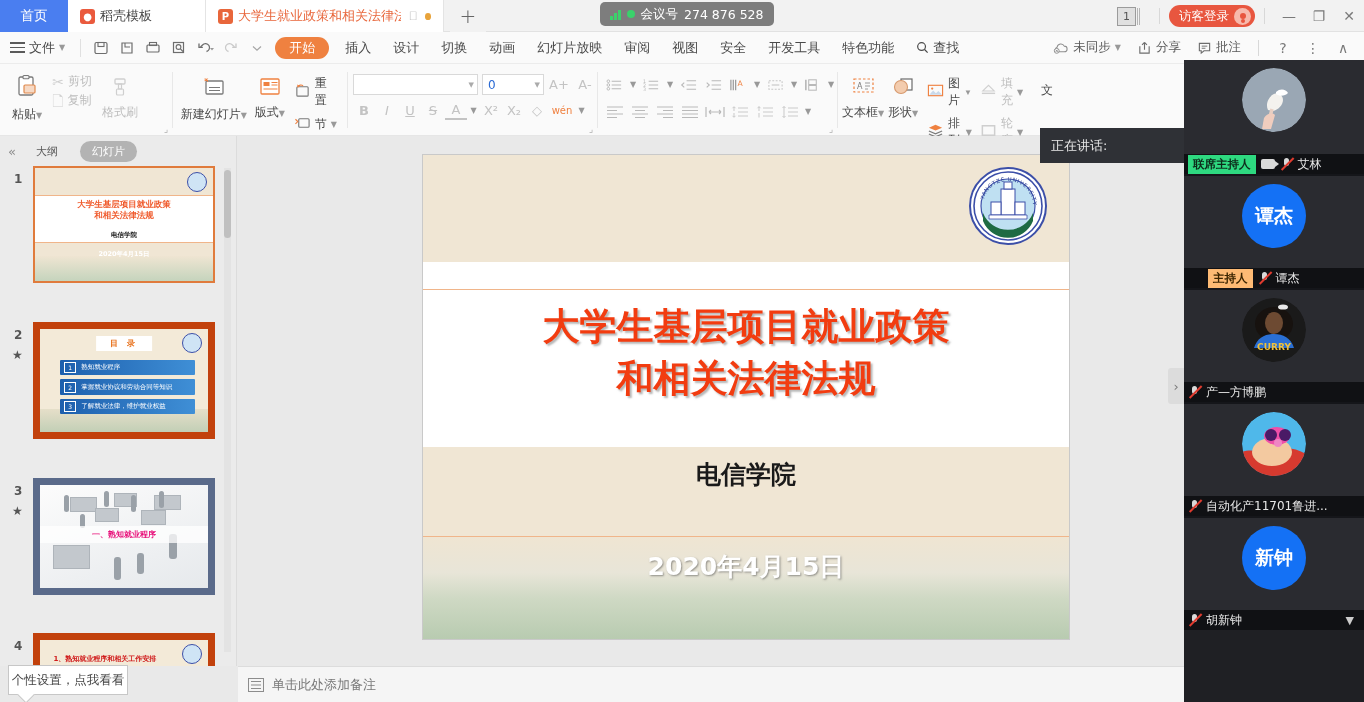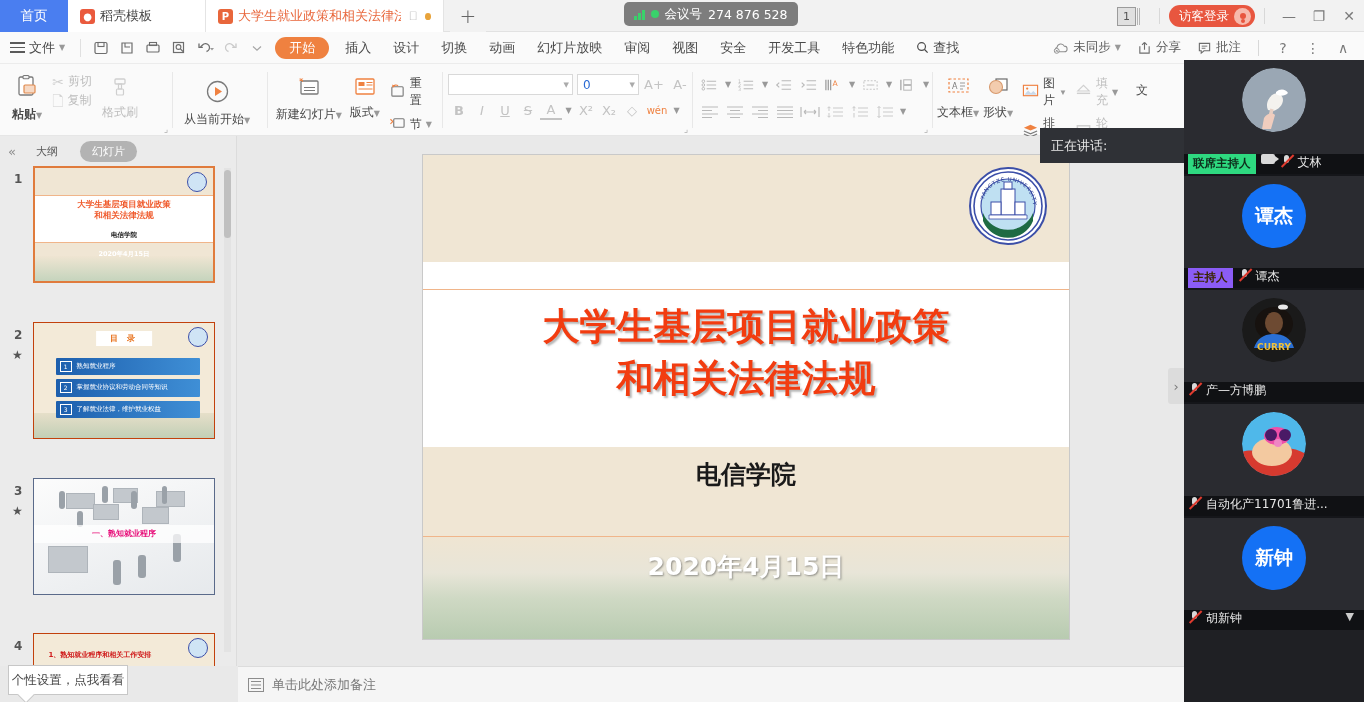--- a/index.html
+++ b/index.html
@@ -36,21 +36,21 @@
   .ico-ppt { background: #e8663b; }
   .tab-lbl { white-space: nowrap; overflow: hidden; }
   .tab-mini { margin-left: 4px; color: #aaa; font-size: 12px; }
   .tab-dot { width: 7px; height: 7px; border-radius: 50%; background: #e8a33b; margin-left: 3px; }
   .tab-plus { position: absolute; left: 450px; top: 0; width: 36px; height: 32px;
      display:flex; align-items:center; justify-content:center;
      font-size: 20px; color: #666; font-weight: 300; background:#f2f2f2;}
 
   
   .meet-pill {
-    position: absolute; top: 2px; left: 624px;
+    position: absolute; top: 2px; left: 600px;
     height: 24px; border-radius: 5px; background: #7d7d7d;
     color: #fff; font-size: 12.5px; display:flex; align-items:center;
     gap: 6px; padding: 0 10px;
   }
   .bars { display: inline-flex; align-items: flex-end; gap: 1.5px; height: 11px; }
   .bars i { width: 2.5px; background: #3ad16b; display:block; }
   .bars i:nth-child(1){height:4px}.bars i:nth-child(2){height:7px}.bars i:nth-child(3){height:10px}
   .grn-dot { width:8px;height:8px;border-radius:50%;background:#3ad16b; }
 
   
@@ -136,21 +136,21 @@
      background:#ebebeb; border-right:1px solid #dcdcdc; }
   .lp-head { height:30px; display:flex; align-items:center; gap:10px; padding:0 8px; }
   .collapse { color:#8c8c8c; font-size:13px; letter-spacing:-2px; }
   .lp-tab { font-size:11px; color:#5a5a5a; padding:3px 12px; border-radius:11px; }
   .lp-tab.on { background:#b3b3b3; color:#fff; }
   .thumbs { position:absolute; top:30px; left:0; width:237px; height:500px; overflow:hidden; }
   .thumb-row { position:relative; height:119px; margin-bottom:10px; }
   .thumb-num { position:absolute; left:14px; top:6px; font-size:12px; color:#555; font-weight:bold; }
   .thumb-star { position:absolute; left:12px; top:26px; font-size:12px; color:#555; }
   .thumb-box { position:absolute; left:33px; top:0; width:182px; height:117px;
-     background:#fff; border:1px solid #c2410c; overflow:hidden; }
+     background:#fff; border:7px solid #c2410c; overflow:hidden; }
   .thumb-box.sel { border:2px solid #e07b3c; }
   .scroll-track { position:absolute; right:5px; top:32px; width:7px; height:484px;
      background:#e3e3e3; }
   .scroll-thumb { position:absolute; right:5px; top:34px; width:7px; height:68px;
      background:#c0c0c0; border-radius:4px; }
 
   
   .canvas-area { position:absolute; top:0; left:238px; width:946px; height:530px;
      background:#e9e9e9; }
   .slide { position:absolute; left:184px; top:18px; width:648px; height:486px;
@@ -202,25 +202,25 @@
   
   .vpanel { position:absolute; top:60px; right:0; width:180px; height:642px;
      background:#1f2024; }
   .vcell { position:relative; width:180px; height:114px; background:#2a2b30; overflow:hidden; }
   .vcell + .vcell { border-top:2px solid #15161a; }
   .vav { position:absolute; left:50%; top:40px; transform:translate(-50%,-50%);
      width:64px; height:64px; border-radius:50%; overflow:hidden;
      display:flex; align-items:center; justify-content:center; }
   .vav.blue { background:#1471f5; color:#fff; font-size:19px; font-weight:bold; }
   .vname { position:absolute; left:0; bottom:0; width:180px; height:20px;
-     background:#101114; display:flex; gap:5px;
+     background:#101114; display:flex; align-items:center; gap:5px;
      padding-left:4px; color:#e8e8e8; font-size:12px; }
   .badge { font-size:11.5px; color:#fff; padding:2px 5px; font-weight:bold; }
   .badge.green { background:#2ed980; color:#0d2b1a; }
-  .badge.orange { background:#8b5cf6; color:#3a2400; }
+  .badge.orange { background:#fdba74; color:#3a2400;margin-left:20px; }
   .mic-off { position:relative; width:13px; height:14px; flex:0 0 auto; }
   .mic-off::before { content:""; position:absolute; left:4px; top:1px; width:5px; height:8px;
      border-radius:3px; background:#d9d9d9; }
   .mic-off::after { content:""; position:absolute; left:-1px; top:6px; width:17px; height:1.6px;
      background:#e03b2f; transform:rotate(-45deg); }
   .cam-ico { width:14px;height:10px;background:#d9d9d9;border-radius:2px;flex:0 0 auto;
      position:relative; }
   .cam-ico::after{content:"";position:absolute;right:-4px;top:2px;
      border-top:3px solid transparent;border-bottom:3px solid transparent;
      border-left:4px solid #d9d9d9;}
@@ -445,21 +445,21 @@
       <span class="vsep"></span>
       <span class="wbtn">?</span>
       <span class="wbtn">⋮</span>
       <span class="wbtn">∧</span>
     </div>
   </div>
 
   <div class="ribbon">
 
     <div class="rgrp" style="width:172px;">
-      <div class="rbtn" style="margin-top:2px;font-weight:bold;">
+      <div class="rbtn" style="margin-top:2px;">
         <span class="gly">
           <svg width="26" height="26" viewBox="0 0 26 26">
               <rect x="5" y="3" width="14" height="18" rx="1.5" fill="#fff" stroke="#7a7a7a" stroke-width="1.3"></rect>
               <rect x="9" y="1.5" width="6" height="3.2" rx="1" fill="#f2f2f2" stroke="#7a7a7a" stroke-width="1.1"></rect>
               <rect x="10" y="11" width="11" height="8" rx="1" fill="#f6d9c5" stroke="#e08a4e" stroke-width="1.2"></rect>
             </svg>
         </span>
         <span class="rbtn-lbl">
           <span>粘贴</span><span class="caret">▼</span>
         </span>
@@ -482,33 +482,20 @@
                 <rect x="9.5" y="8" width="3" height="5" fill="none" stroke="#cfcfcf" stroke-width="1.2"></rect>
                 <rect x="7.5" y="13" width="7" height="6" rx="1" fill="none" stroke="#cfcfcf" stroke-width="1.2"></rect>
               </svg>
           </span>
           <span class="rbtn-lbl">格式刷</span>
         </div>
       </div>
       <span class="sq-launcher">⌟</span>
     </div>
 
-    <div class="rgrp" style="width:95px;">
-      <div class="rbtn" style="margin-top:6px;">
-        <span class="gly">
-          <svg width="27" height="27" viewBox="0 0 27 27">
-              <circle cx="13.5" cy="13.5" r="10" fill="none" stroke="#7a7a7a" stroke-width="1.3"></circle>
-              <path d="M11 9l7 4.5-7 4.5z" fill="#ef8140"></path>
-            </svg>
-        </span>
-        <span class="rbtn-lbl">
-          <span>从当前开始</span><span class="caret">▼</span>
-        </span>
-      </div>
-    </div>
 
     <div class="rgrp" style="width:175px;">
       <div class="rbtn" style="margin-top:4px;">
         <span class="gly">
           <svg width="26" height="24" viewBox="0 0 26 24">
               <rect x="5" y="5" width="17" height="13" rx="1" fill="#fff" stroke="#7a7a7a" stroke-width="1.3"></rect>
               <path d="M8 11.5h11M8 14.5h11" stroke="#7a7a7a" stroke-width="1.1"></path>
               <path d="M5 2.5l1.6 3.2M3.4 4.1h3.2M4 2.5l2.6 2.6M6.6 2.5L4 5.1" stroke="#ef8140" stroke-width="1"></path>
             </svg>
         </span>

